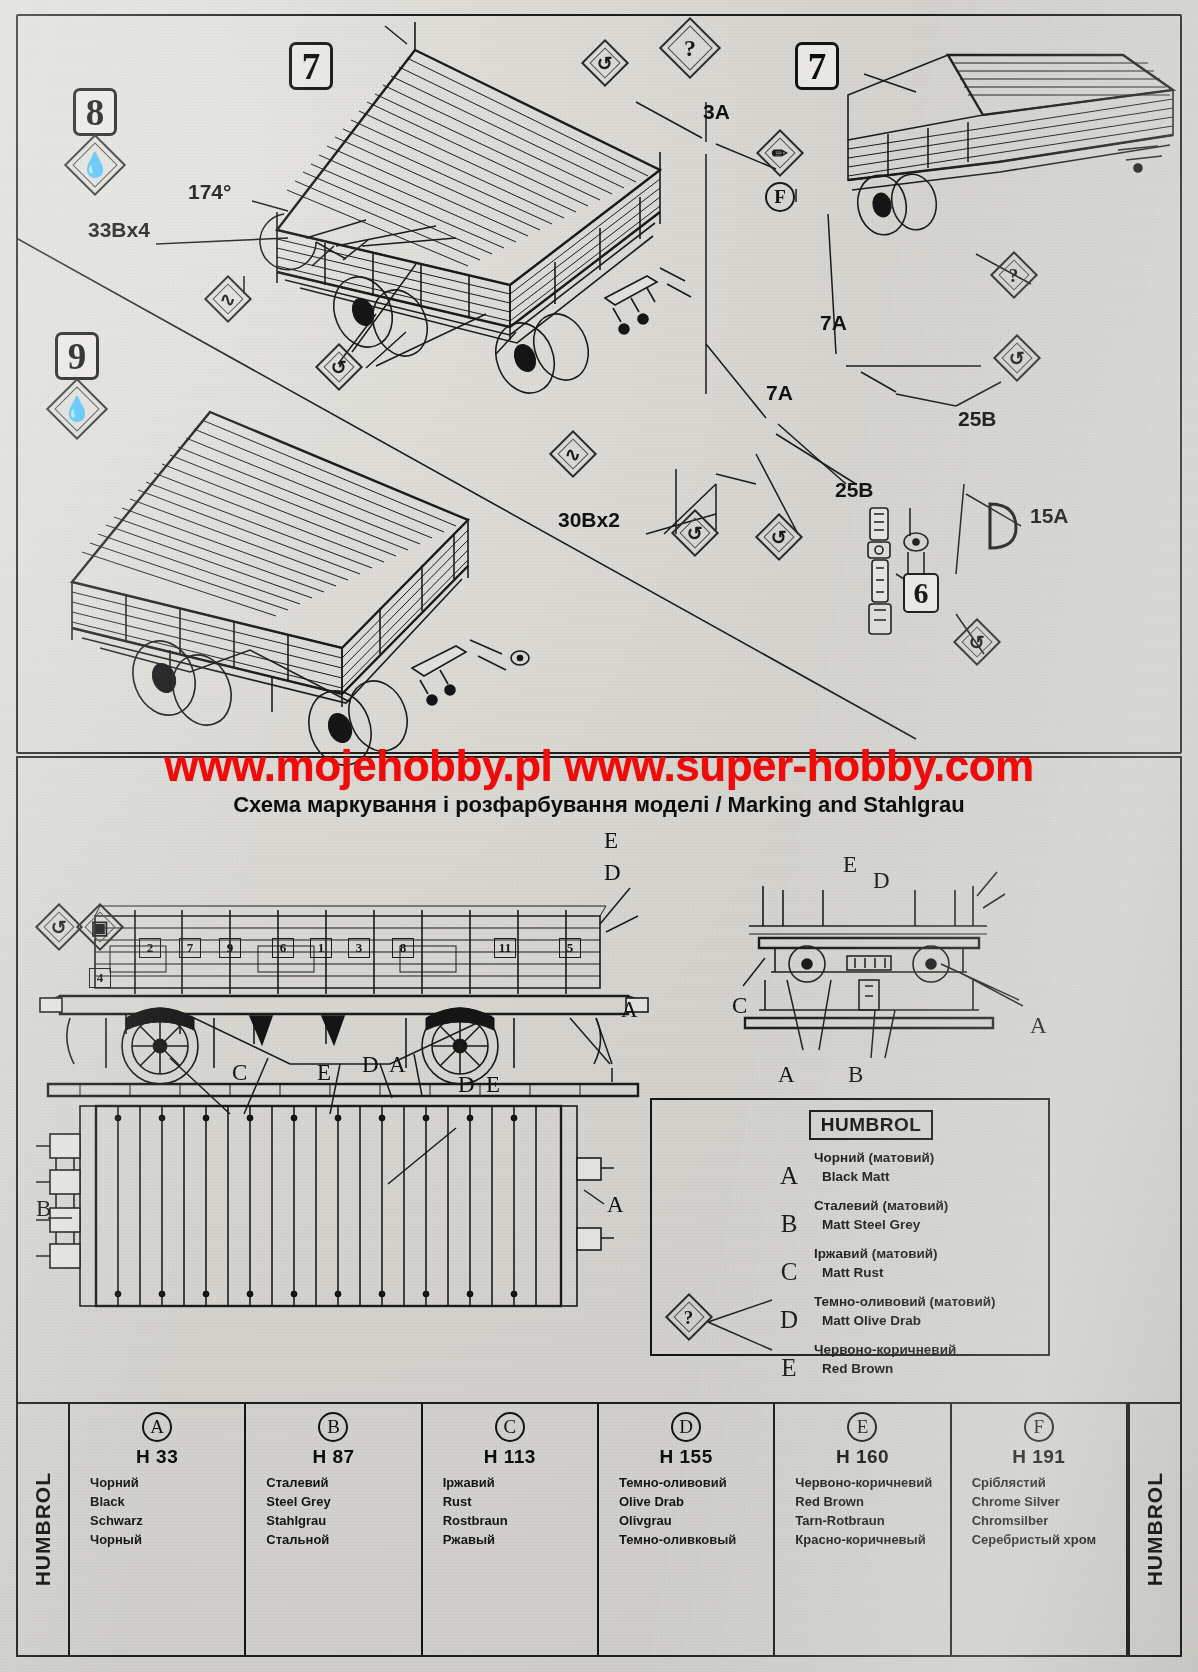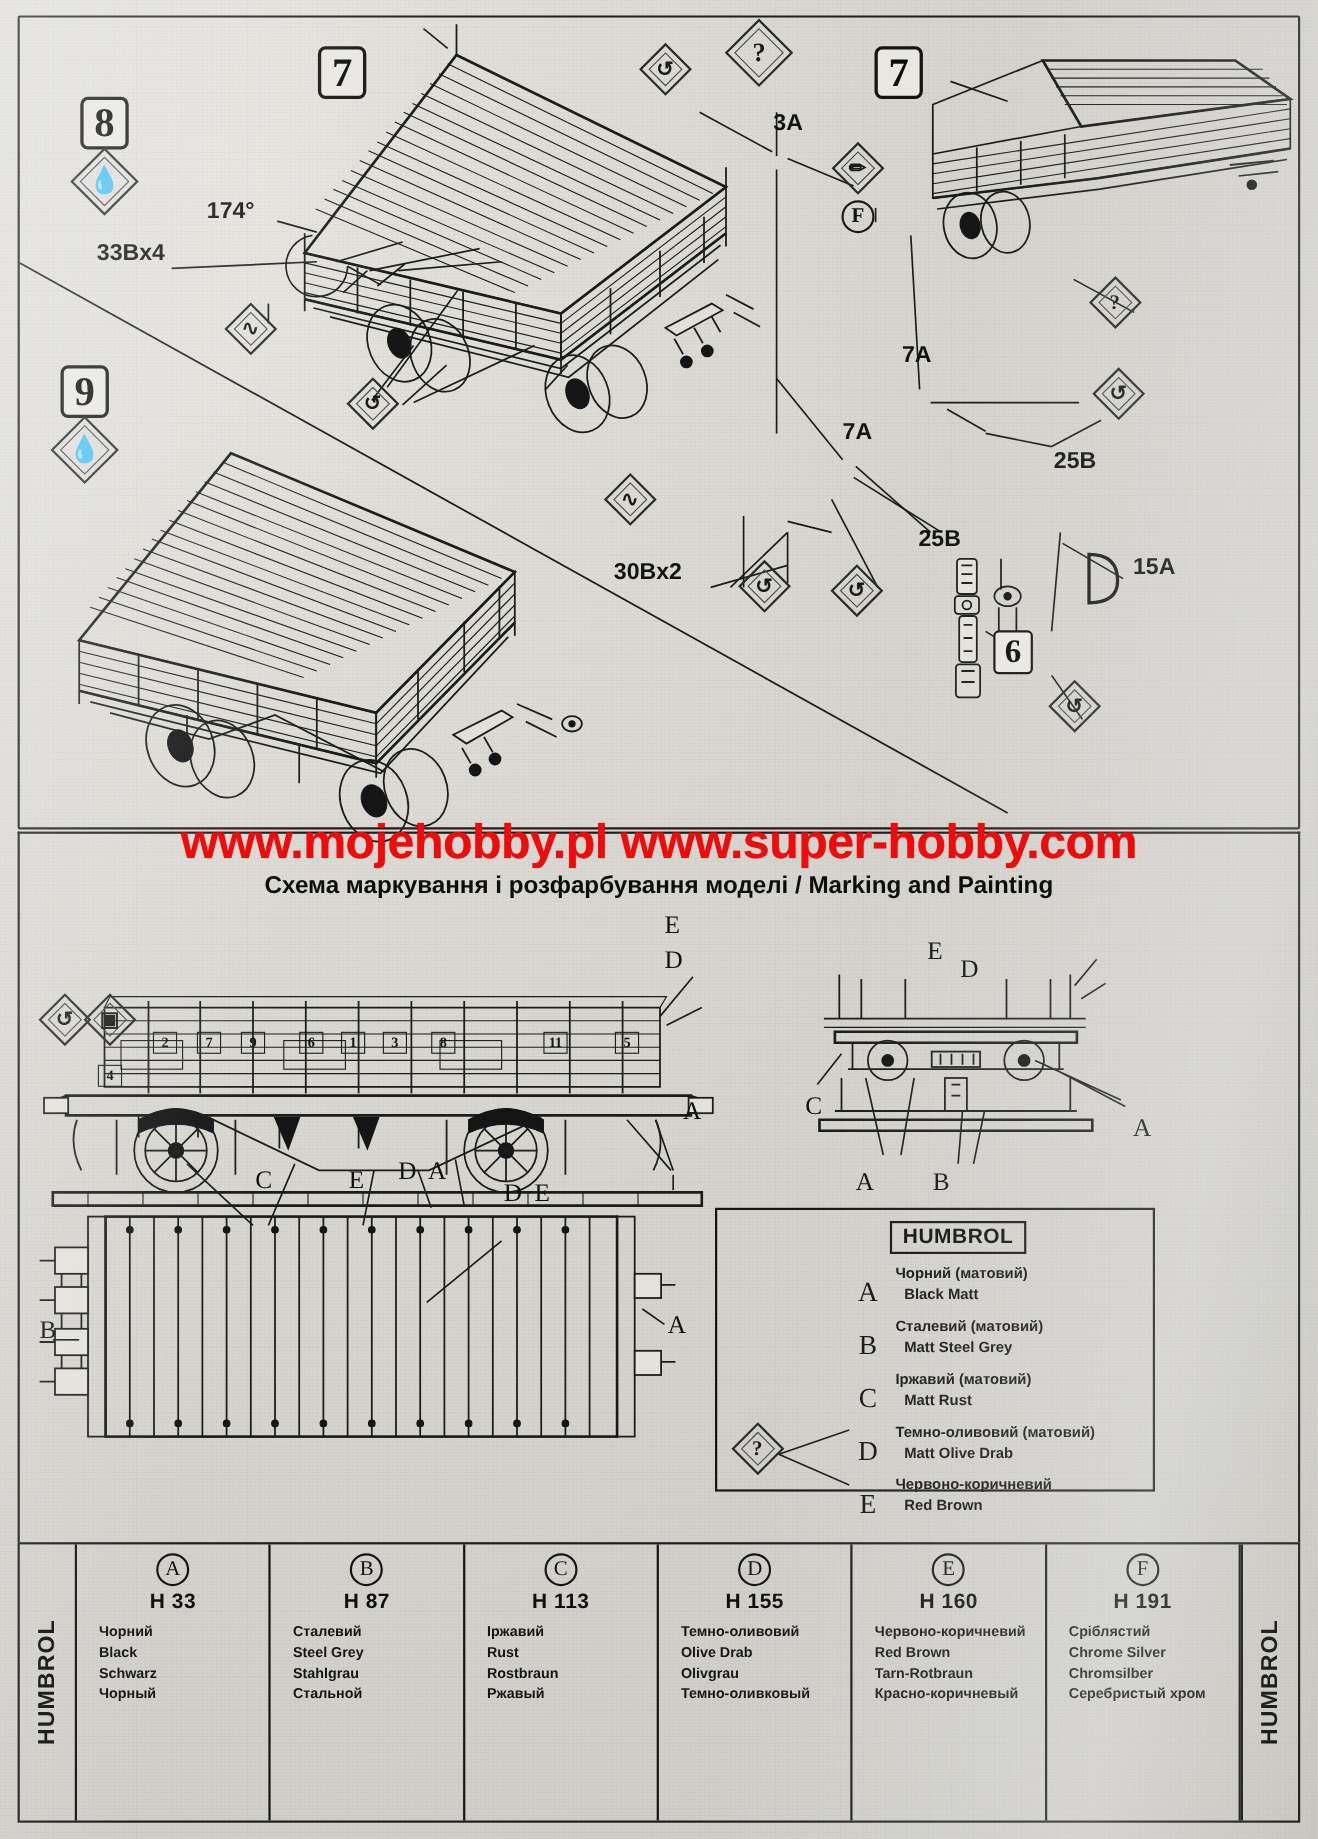--- a/index.html
+++ b/index.html
@@ -507,21 +507,21 @@
 <div class="lbl big" style="left:703px; top:100px;">3A</div>
 <div class="lbl big" style="left:820px; top:311px;">7A</div>
 <div class="lbl big" style="left:766px; top:381px;">7A</div>
 <div class="lbl big" style="left:958px; top:407px;">25B</div>
 <div class="lbl big" style="left:835px; top:478px;">25B</div>
 <div class="lbl big" style="left:1030px; top:504px;">15A</div>
 <div class="lbl big" style="left:558px; top:508px;">30Bx2</div>
 
 <div id="mid-frame" class="pane"></div>
 <div id="watermark">www.mojehobby.pl www.super-hobby.com</div>
-<div id="section-title">Схема маркування і розфарбування моделі /  Marking and Painting</div>
+<div id="section-title">Схема маркування і розфарбування моделі /  Marking and Stahlgrau</div>
 
 <svg class="draw" style="left:40px; top:868px; width:610px; height:200px;">
 
   <path class="ln" d="M55,48 L560,48 L560,120 L55,120 Z" fill="none"></path>
 
   <g class="ln-t">
     <path d="M55,60 L560,60"></path>
       <path d="M55,72 L560,72"></path>
       <path d="M55,84 L560,84"></path>
     <path d="M55,96 L560,96"></path>

